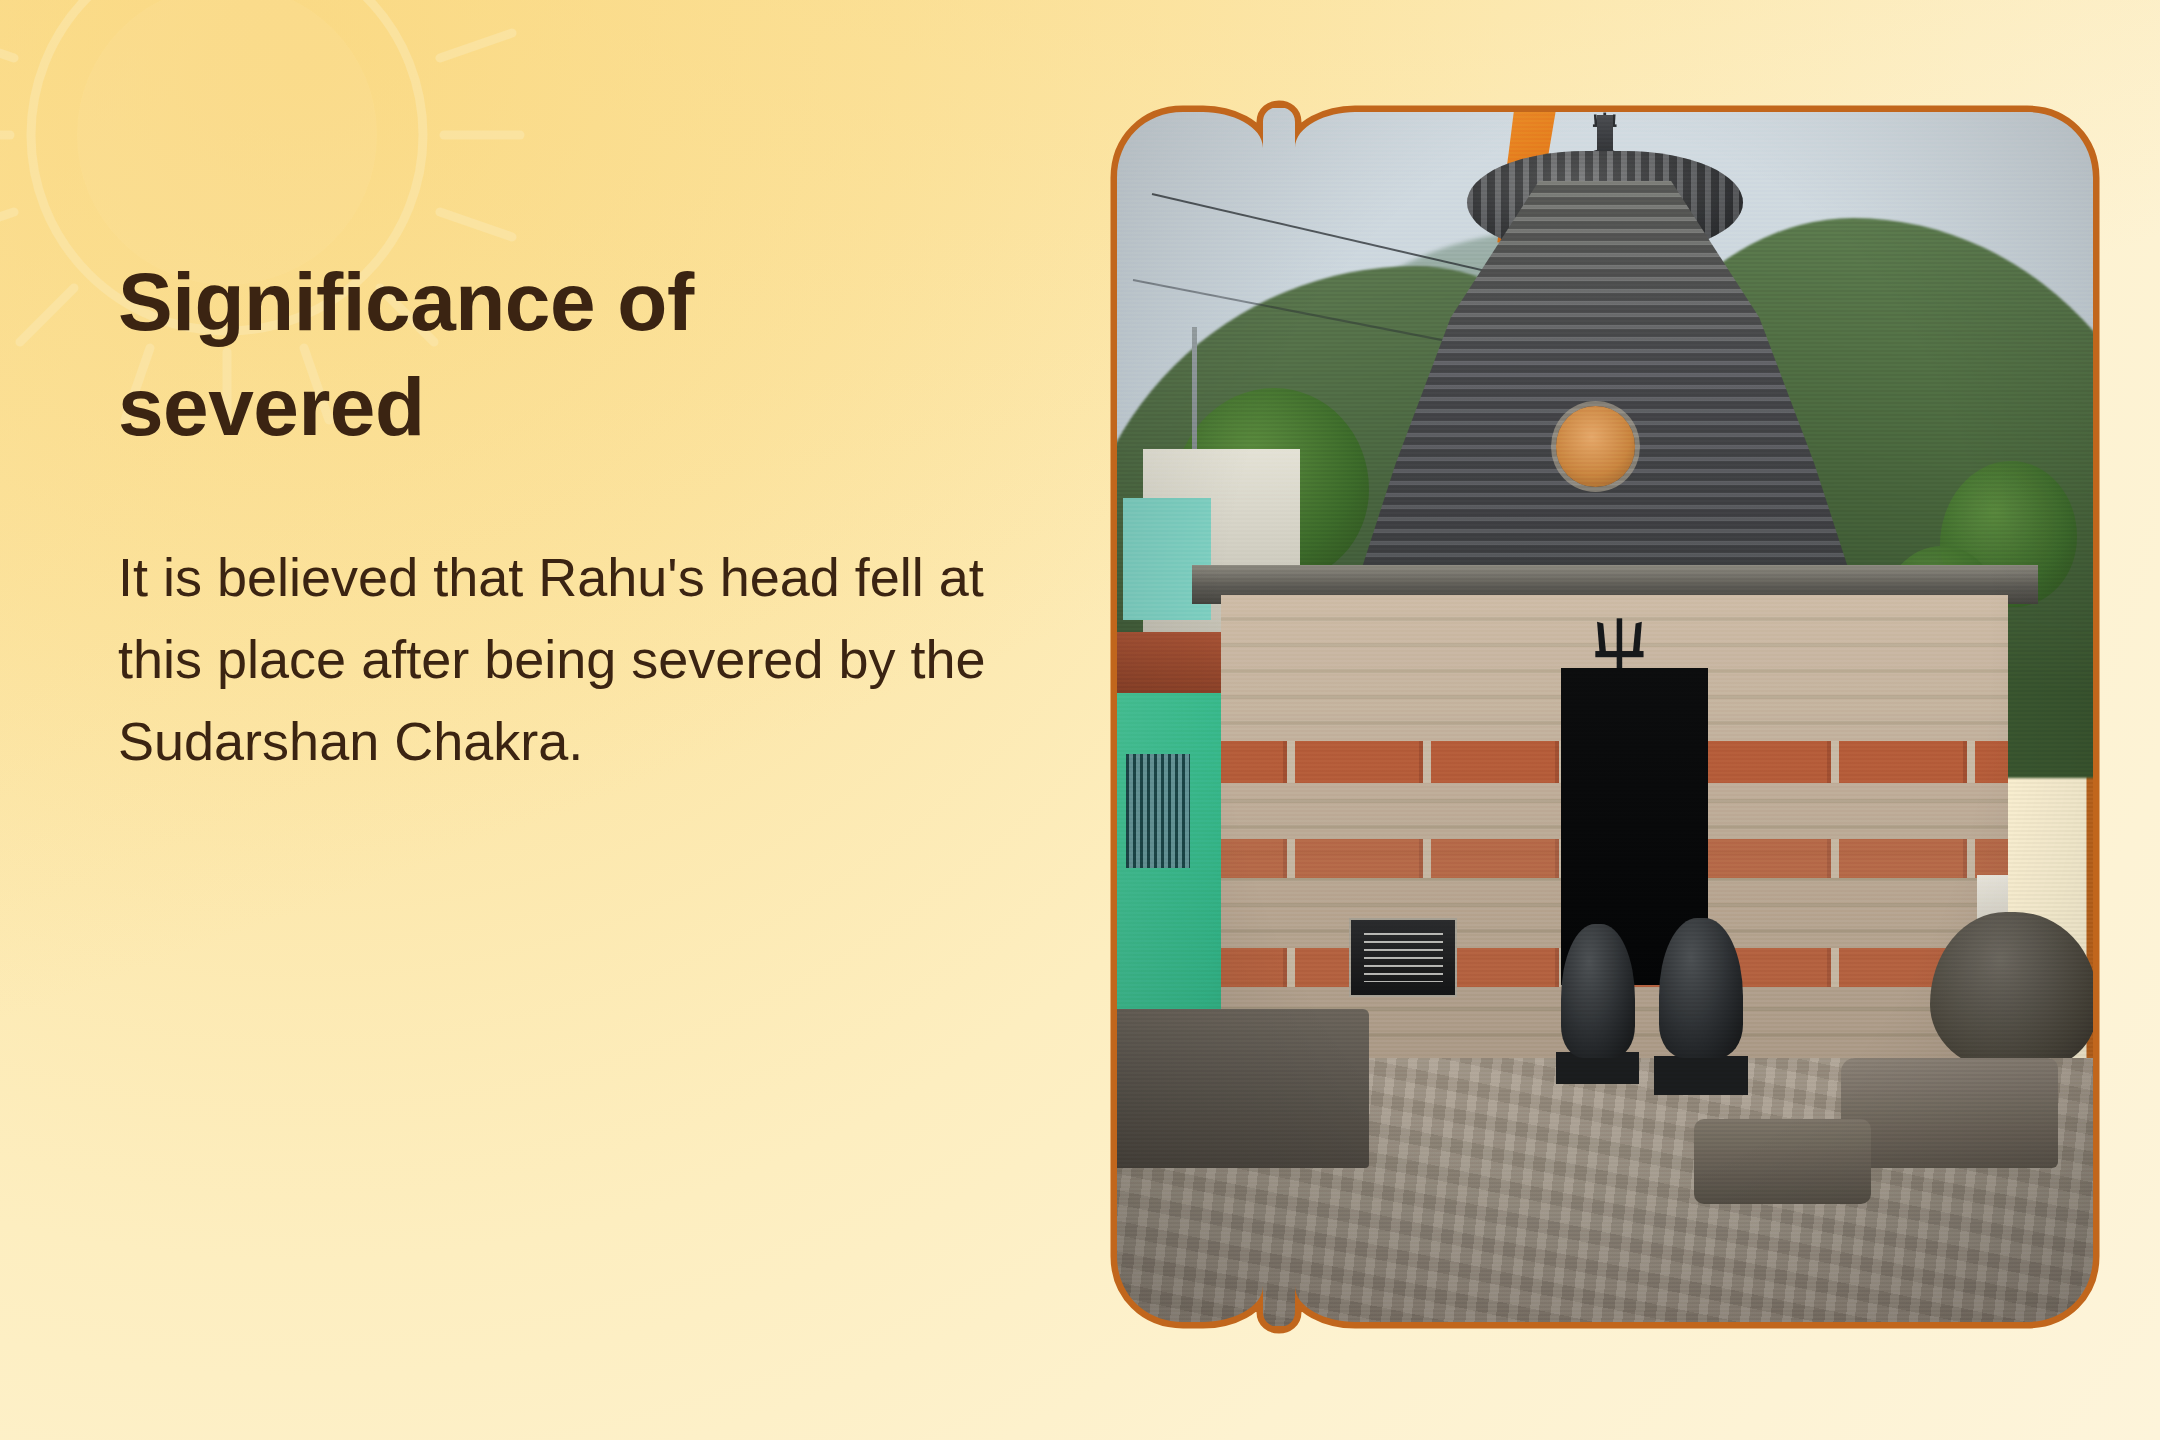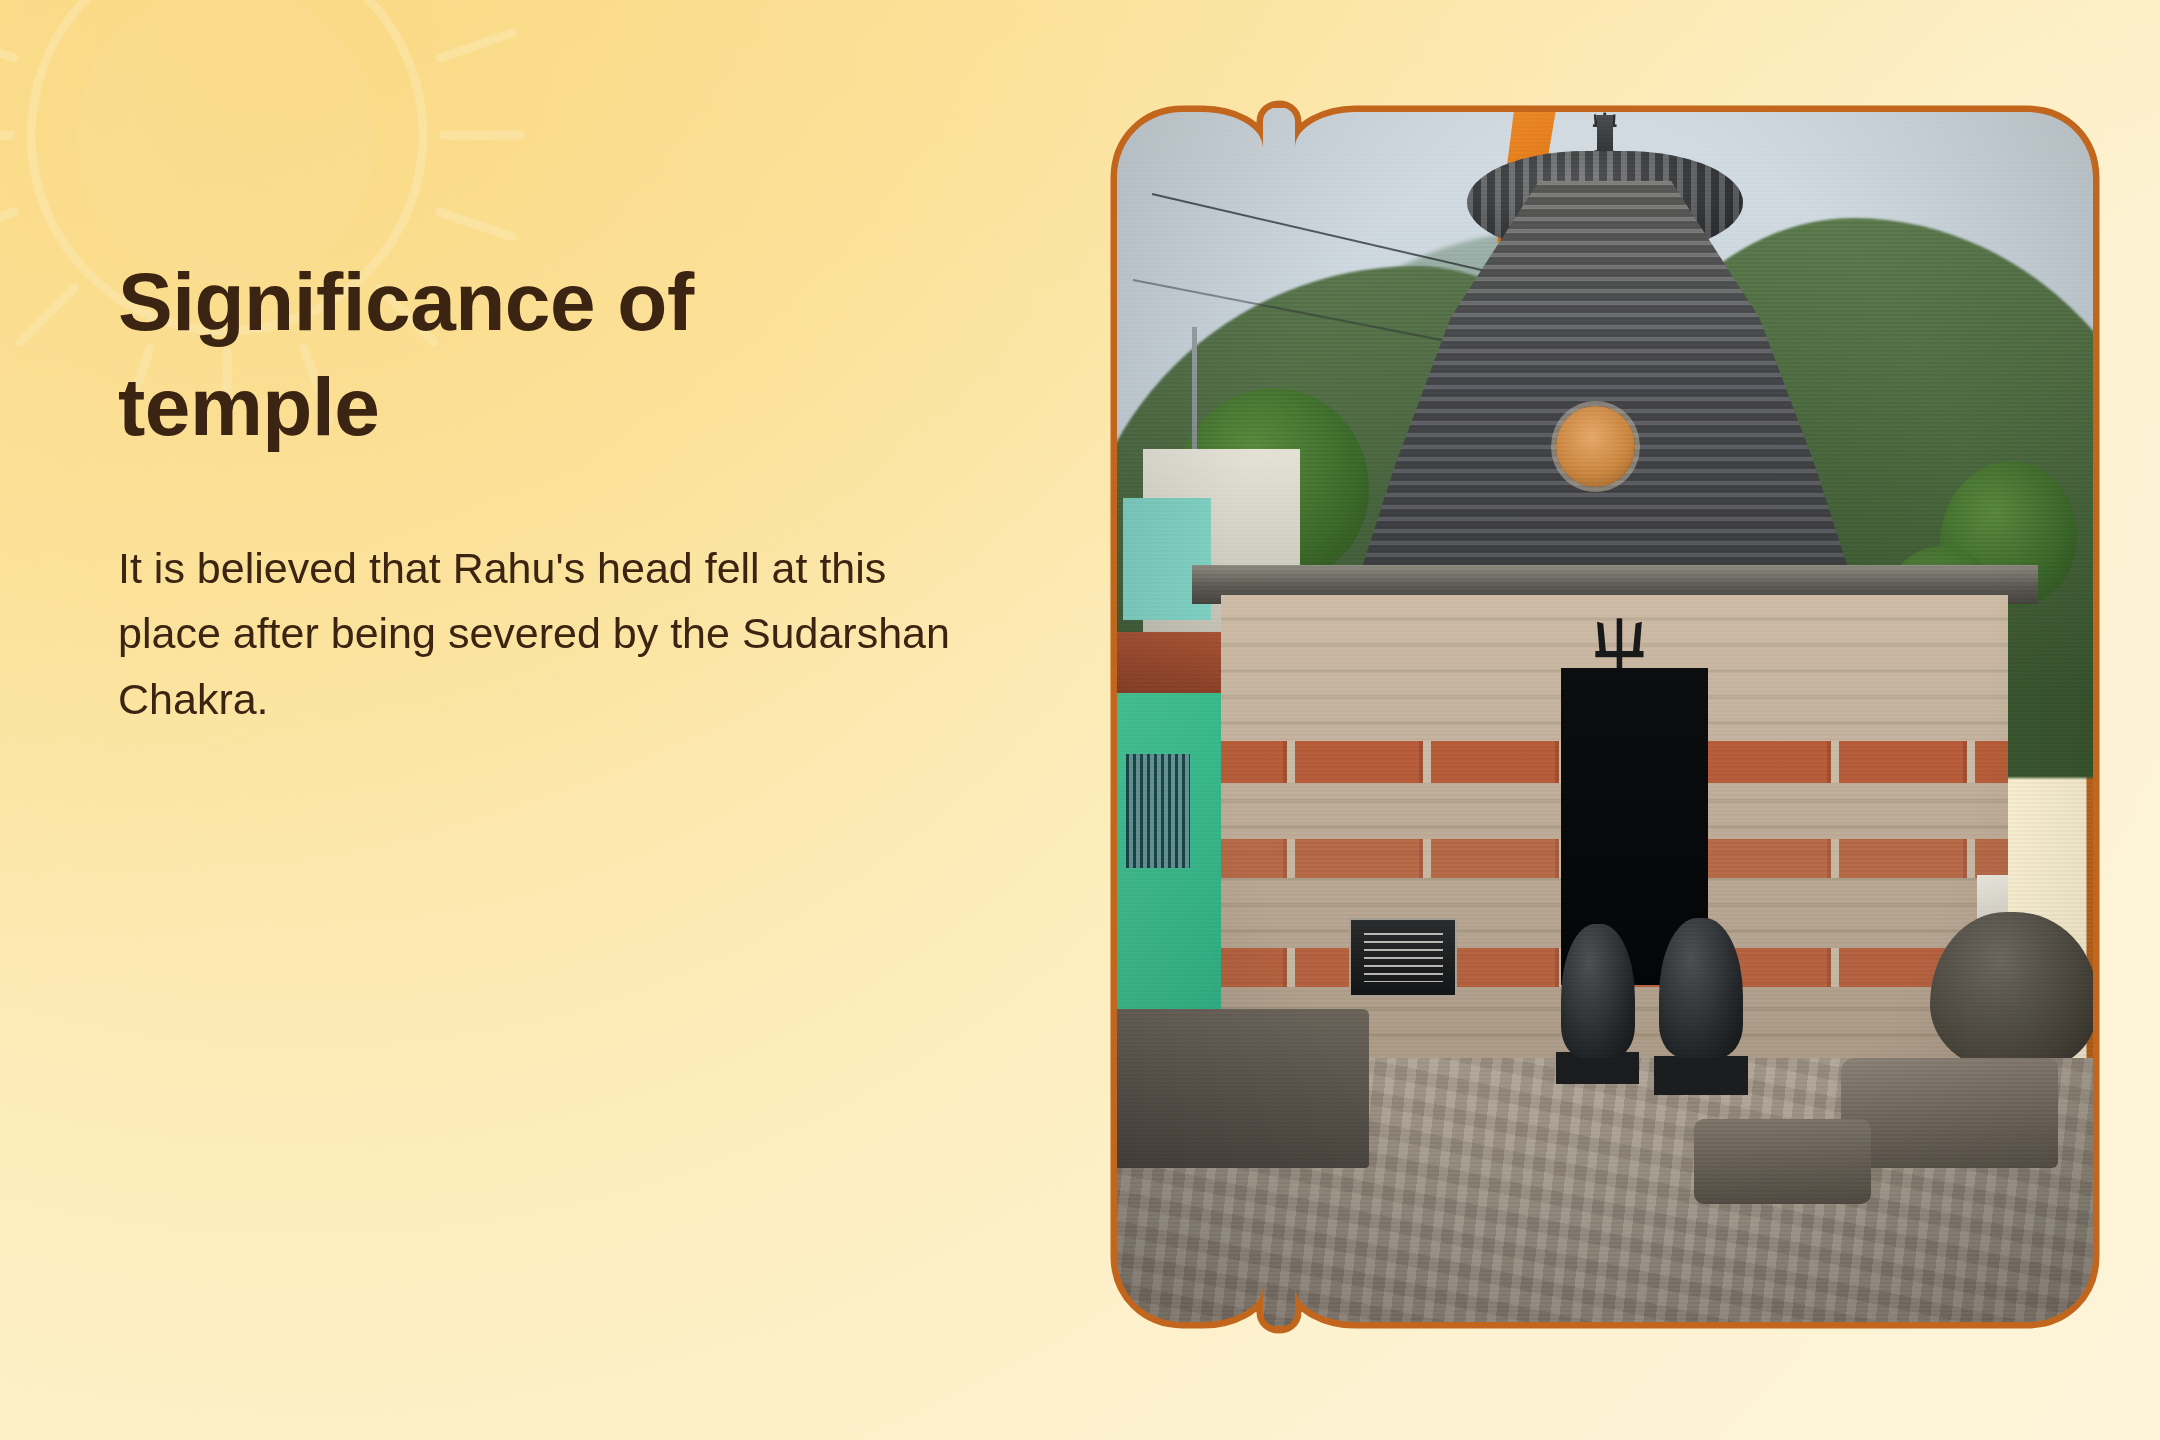--- a/index.html
+++ b/index.html
@@ -58,21 +58,21 @@
     font-size: 82px;
     line-height: 1.28;
     font-weight: 700;
     letter-spacing: -0.5px;
     color: #3B2412;
     max-width: 700px;
   }
 
   .body-copy {
     margin-top: 76px;
-    font-size: 43px;
+    font-size: 54px;
     line-height: 1.52;
     font-weight: 400;
     color: #3B2412;
     max-width: 870px;
   }
 
   
   .photo-frame {
     position: absolute;
     left: 1113px;
@@ -324,21 +324,21 @@
       <path d="M60 447 L132 422"></path>
       <path d="M630 243 L558 268"></path>
       <path d="M630 447 L558 422"></path>
       <path d="M243 630 L268 558"></path>
       <path d="M447 630 L422 558"></path>
     </g>
     <circle cx="345" cy="345" r="150" fill="#FBE4A6" opacity="0.30"></circle>
   </svg>
 
   <div class="text-col">
-    <h1 class="heading">Significance of temple</h1>
+    <h1 class="heading">Significance of severed</h1>
     <p class="body-copy">It is believed that Rahu's head fell at this place after being severed by the Sudarshan Chakra.</p>
   </div>
 
   <div class="photo-frame">
 
     <svg class="frame-svg" viewBox="0 0 984 1218" preserveAspectRatio="none" aria-hidden="true">
       <defs>
 
         <clipPath id="scallopClip" clipPathUnits="userSpaceOnUse">
           <path d="

